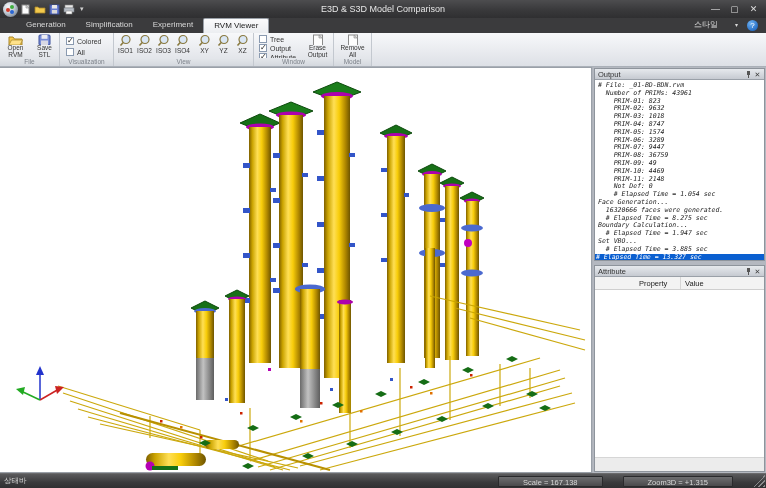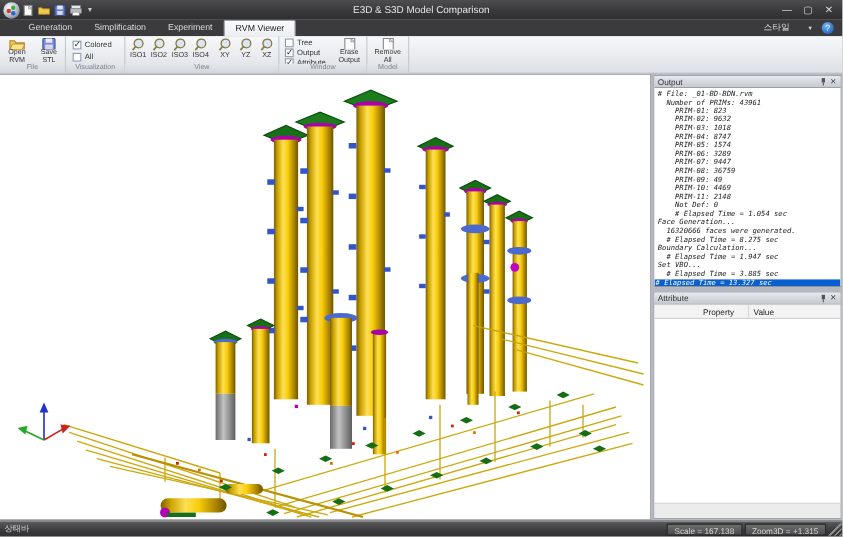--- a/index.html
+++ b/index.html
@@ -71,21 +71,21 @@
   .atcell { padding:2px 4px; border-right:1px solid #d6d6d6; }
   .atbody { position:absolute; left:0; top:24px; right:0; bottom:14px; background:#fff; }
   .atfoot { position:absolute; left:0; bottom:0; right:0; height:14px; background:#ececec; border-top:1px solid #d6d6d6; }
 
   
   .statusbar { position:absolute; left:0; top:473px; width:766px; height:15px;
     background:linear-gradient(#5a5a5c,#3a3a3c 60%,#303032); border-top:1px solid #6a6a6c;
     display:flex; align-items:center; font-size:7.5px; color:#d8d8d8;text-align:center; }
   .sb-left { padding-left:4px; }
   .sb-fill { flex:1; }
-  .sb-seg { height:11px; line-height:11px; padding:0 6px; margin-right:2px;
+  .sb-seg { height:11px; line-height:11px; padding:0 24px; margin-right:20px;
     background:linear-gradient(#6e6e70,#4a4a4c); border:1px solid #2a2a2c; border-radius:1px; }
   .sb-grip { width:12px; height:12px; margin-right:1px;
     background:
       linear-gradient(135deg, transparent 50%, #8a8a8c 50%, #8a8a8c 58%, transparent 58%, transparent 70%, #8a8a8c 70%, #8a8a8c 78%, transparent 78%, transparent 90%, #8a8a8c 90%); }
 </style>
 </head>
 <body>
 
 <div id="app">
 

